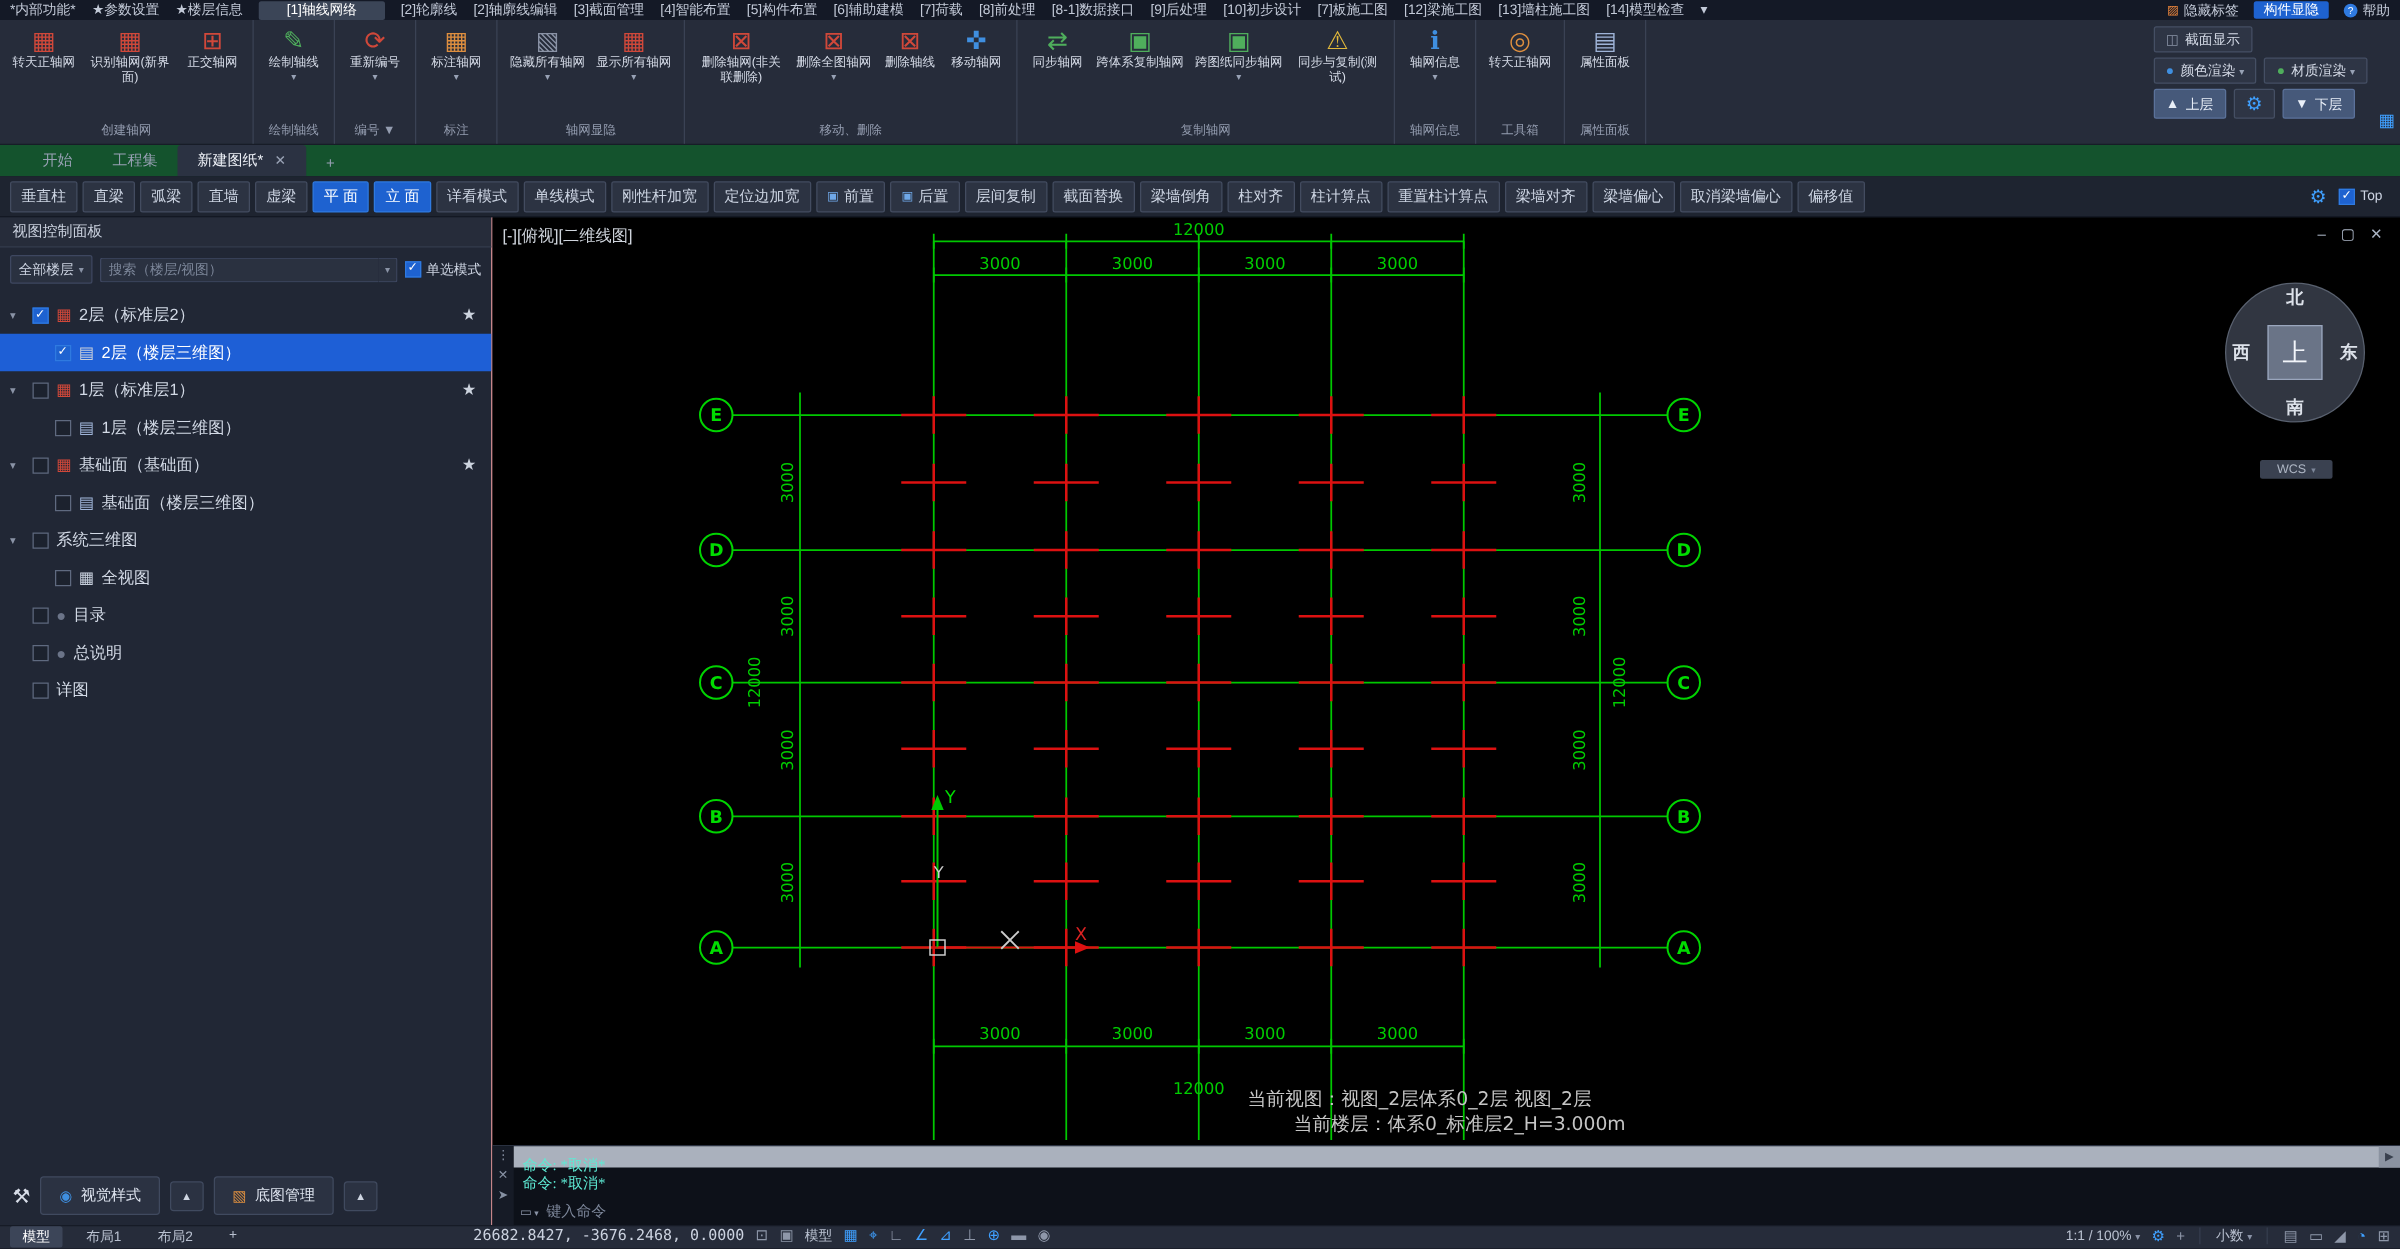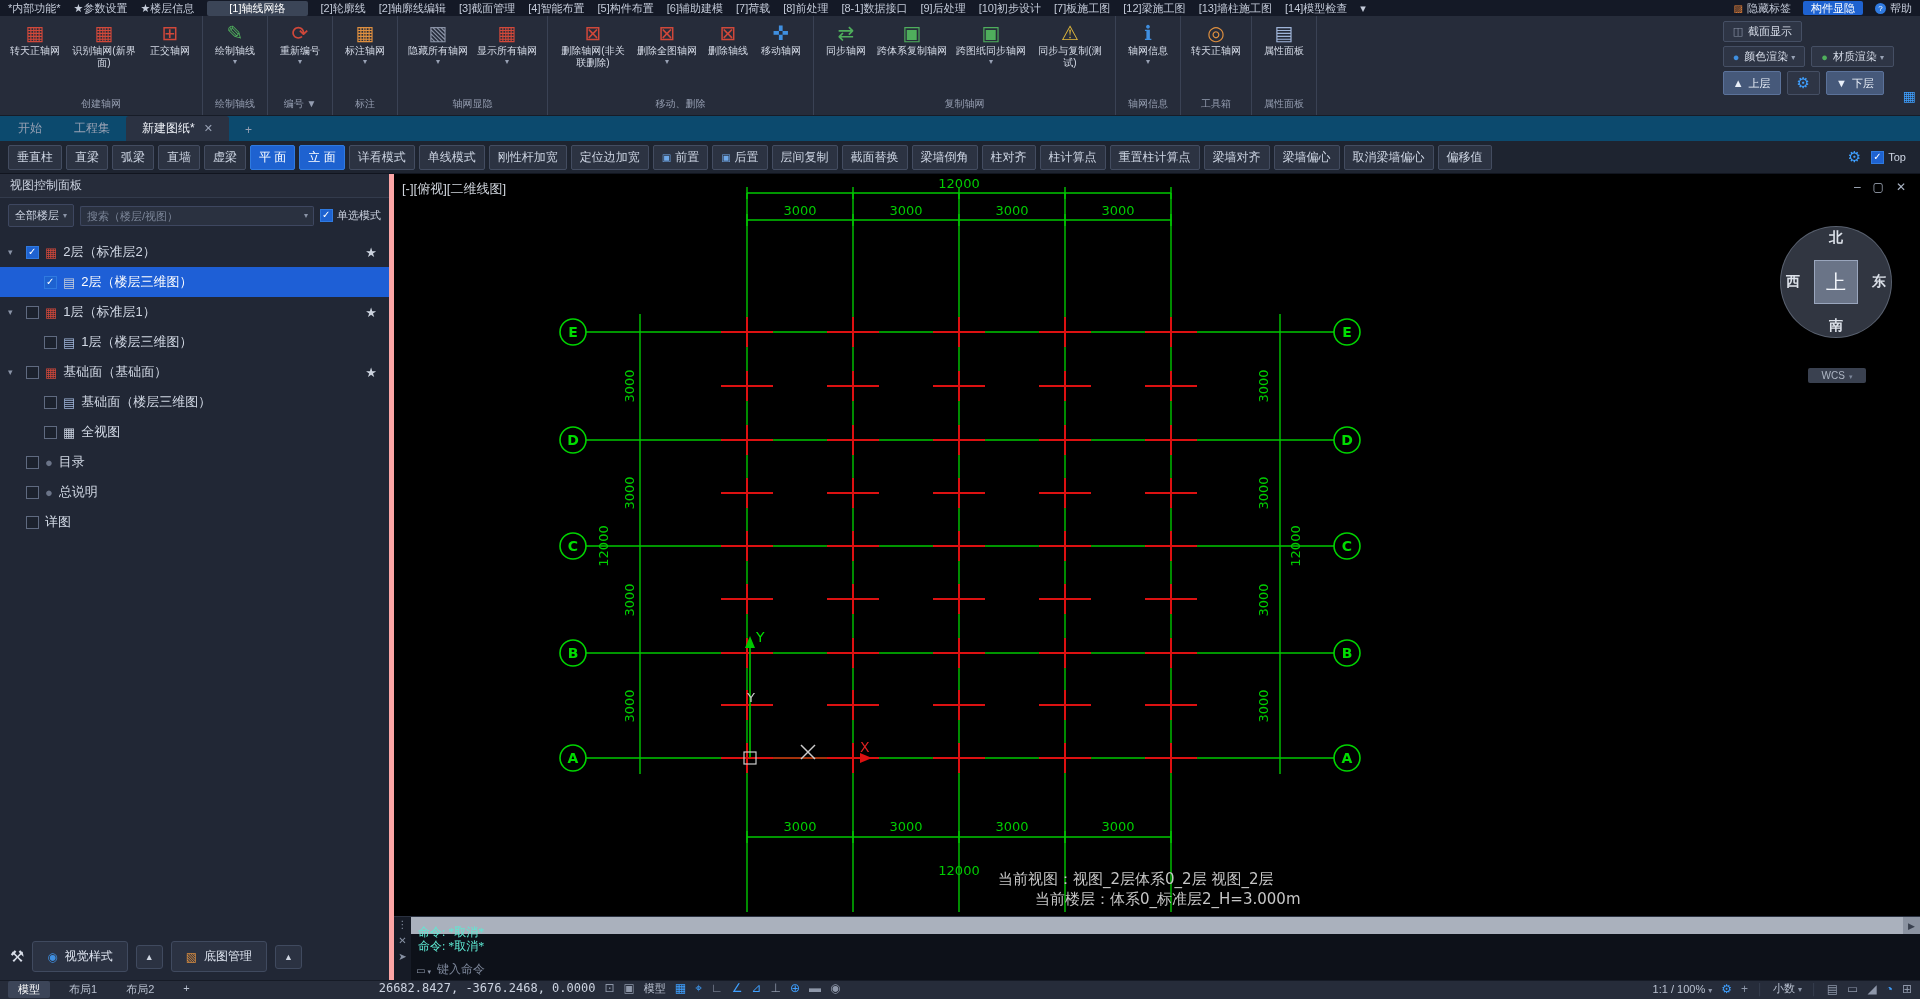--- a/index.html
+++ b/index.html
@@ -33,43 +33,43 @@
 .ic-gray{color:#8a93a6}.ic-orange{color:#de8f3f}.ic-steel{color:#9fb4d8}.ic-light{color:#c6cedb}.ic-circle{color:#6b7488}
 #ribbonright{margin-left:auto;display:flex;flex-direction:column;gap:4px;padding:5px 26px 0 8px;align-items:flex-start}
 .rrrow{display:flex;gap:6px}
 .rrbtn{display:flex;align-items:center;gap:5px;background:#2e3545;border:1px solid #454f64;border-radius:2px;
   font-size:11px;padding:2px 9px;color:#d6dce8;cursor:pointer}
 .rrbtn.blue{background:#46597a;border-color:#5b729a;color:#e9eff8}
 .rrbtn .drop::after{content:"▾";font-size:8px;color:#98a2b5;margin-left:3px}
 #ribedge{position:absolute;right:4px;top:72px;color:#3fa0ff;font-size:14px;cursor:pointer}
 
 
-#doctabs{position:absolute;left:0;top:116px;width:1920px;height:25px;background:#0c4a6e;
-  display:flex;align-items:flex-end;padding-left:2px;font-size:12px;white-space:nowrap}
+#doctabs{position:absolute;left:0;top:116px;width:1920px;height:25px;background:#14532d;
+  display:flex;align-items:flex-end;padding-left:18px;font-size:12px;white-space:nowrap}
 .dtab{padding:4px 16px;color:#97a0b3;cursor:pointer}
 .dtab.active{background:#2b3242;color:#eef1f7;border-radius:3px 3px 0 0;display:flex;gap:9px;align-items:center}
 .dclose{color:#9aa3b6;font-size:11px}
 
 
 #toolbar{position:absolute;left:0;top:141px;width:1920px;height:33px;background:#1e2430;border-bottom:1px solid #11151f;
   display:flex;align-items:center;gap:4px;padding:0 8px;font-size:12px;white-space:nowrap}
 .tbtn{background:#2c3342;border:1px solid #434c60;border-radius:2px;padding:3px 8px;color:#cdd5e3;
   display:flex;align-items:center;gap:4px;cursor:pointer}
 .tbtn.on{background:#1e62d0;border-color:#2f7ae0;color:#fff}
 .tico{color:#6fa8e8;font-size:10px}
 #toolbar .tright{margin-left:auto;display:flex;align-items:center;gap:10px;padding-right:6px}
 .gear{color:#3fa0ff;font-size:15px;cursor:pointer}
 
 
 .cb{width:13px;height:13px;border:1px solid #5f6a80;background:#1c222e;display:inline-block;position:relative;flex:none;cursor:pointer}
 .cb.on{background:#1e62d0;border-color:#2f7ae0}
 .cb.on::after{content:"✓";color:#fff;font-size:10px;position:absolute;left:1px;top:-1px}
 
 
-#sidebar{position:absolute;left:0;top:174px;width:394px;height:806px;background:#212735;border-right:5px solid #fca5a5}
+#sidebar{position:absolute;left:0;top:174px;width:394px;height:806px;background:#212735;border-right:1px solid #fca5a5}
 #sb-head{height:24px;background:#262c3a;border-bottom:1px solid #333b4c;display:flex;align-items:center;
   padding:0 10px;font-size:12px;color:#c9d0dd}
 #sb-controls{display:flex;align-items:center;gap:6px;padding:6px 8px}
 .sbx{background:#2a3140;border:1px solid #3e4760;border-radius:2px;font-size:11px;color:#cdd4e2;
   padding:3px 6px;display:flex;align-items:center;gap:4px;cursor:pointer}
 .sbx.drop::after{content:"▾";font-size:8px;color:#8a93a6}
 #sb-search{flex:1;display:flex}
 #sb-search input{flex:1;background:#2a3140;border:1px solid #3e4760;border-radius:2px 0 0 2px;border-right:none;
   font-size:11px;color:#cdd4e2;padding:3px 6px;outline:none;font-family:inherit}
 #sb-search input::placeholder{color:#7c8699}
@@ -459,20 +459,25 @@
         <span class="exp"></span>
         <span class="cb"></span>
         <span class="ticon ic-red">▦</span>
         <span class="tlabel">基础面（基础面）</span>
         <span class="star"></span>
       </div>
       <div class="trow lvl1">
         <span class="cb"></span>
         <span class="ticon ic-steel">▤</span>
         <span class="tlabel">基础面（楼层三维图）</span>
+      </div>
+      <div class="trow">
+        <span class="exp"></span>
+        <span class="cb"></span>
+        <span class="tlabel">系统三维图</span>
       </div>
       <div class="trow lvl1">
         <span class="cb"></span>
         <span class="ticon ic-light">▦</span>
         <span class="tlabel">全视图</span>
       </div>
       <div class="trow">
         <span class="exp hid"></span>
         <span class="cb"></span>
         <span class="ticon ic-circle">●</span>

